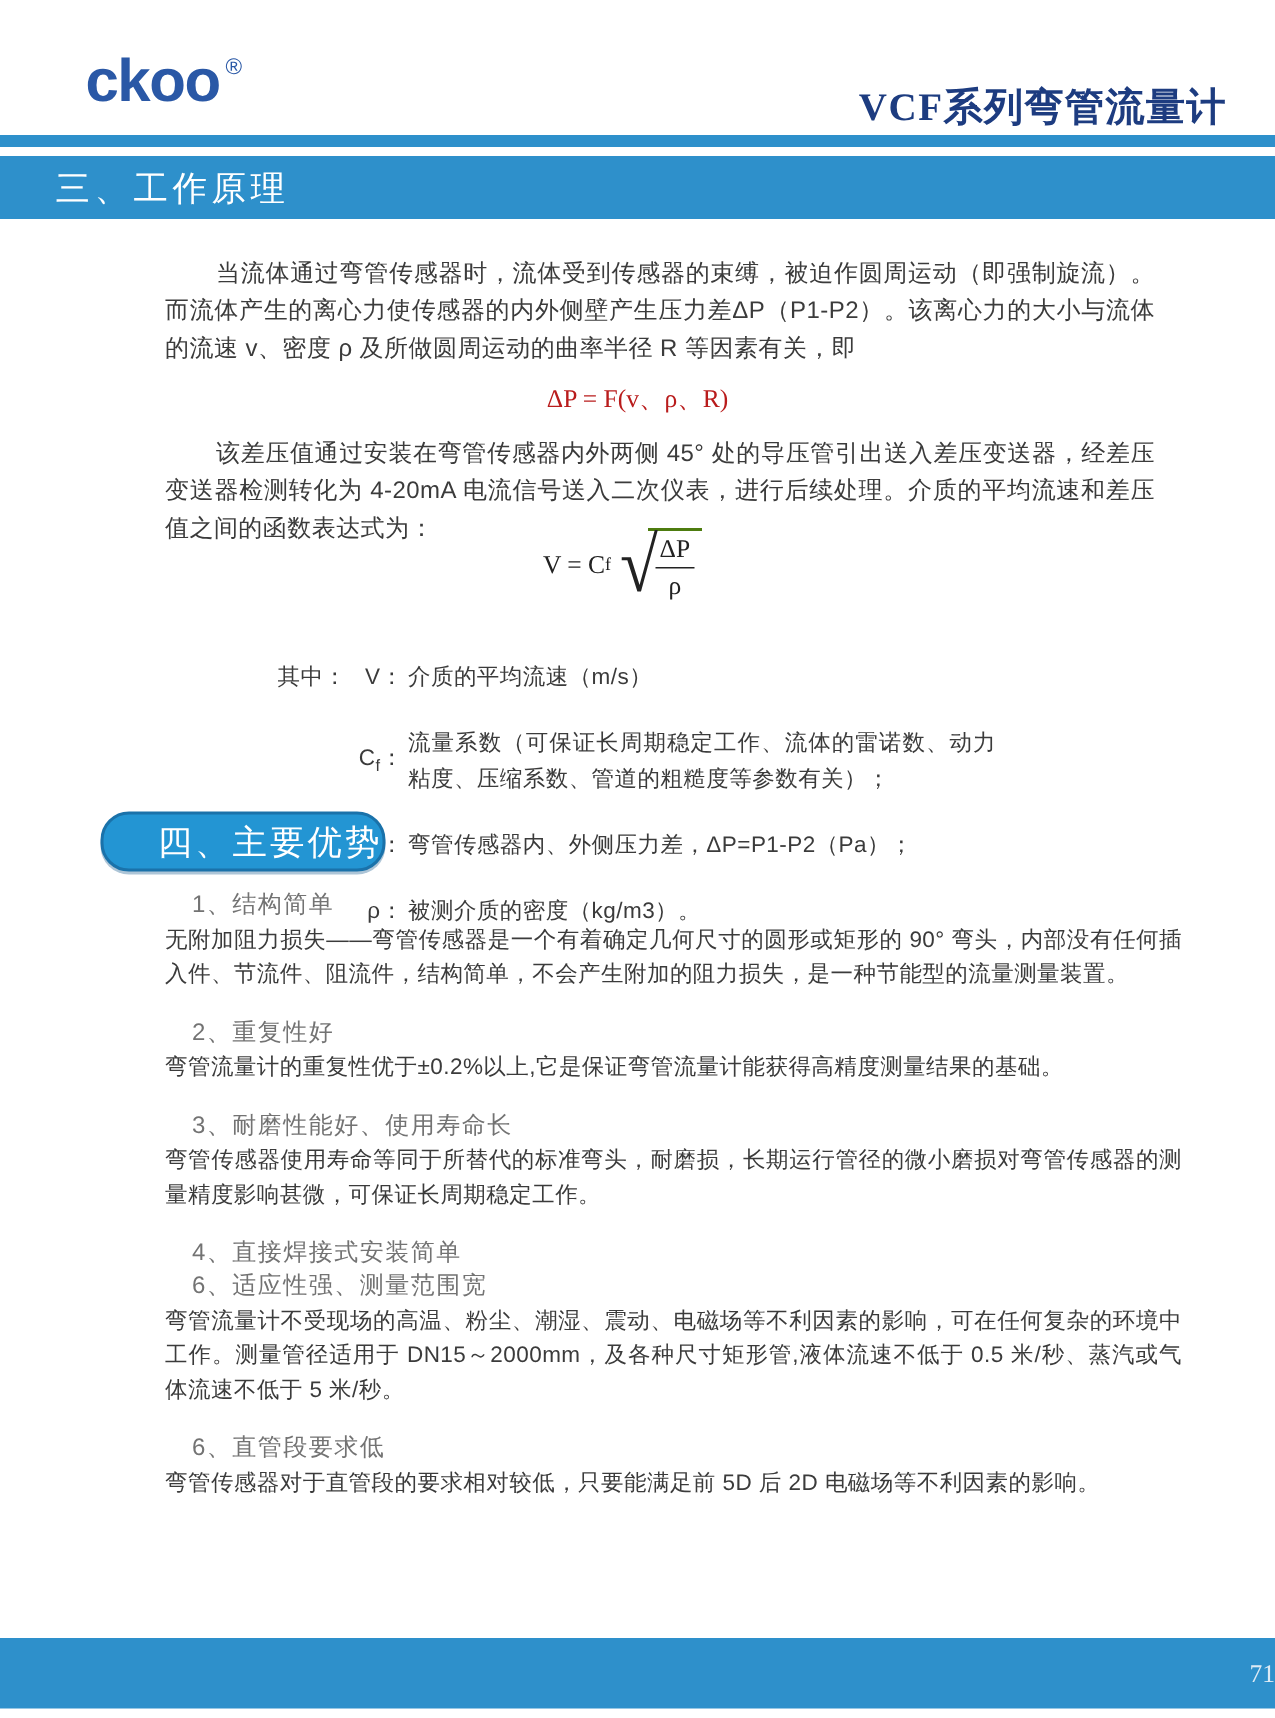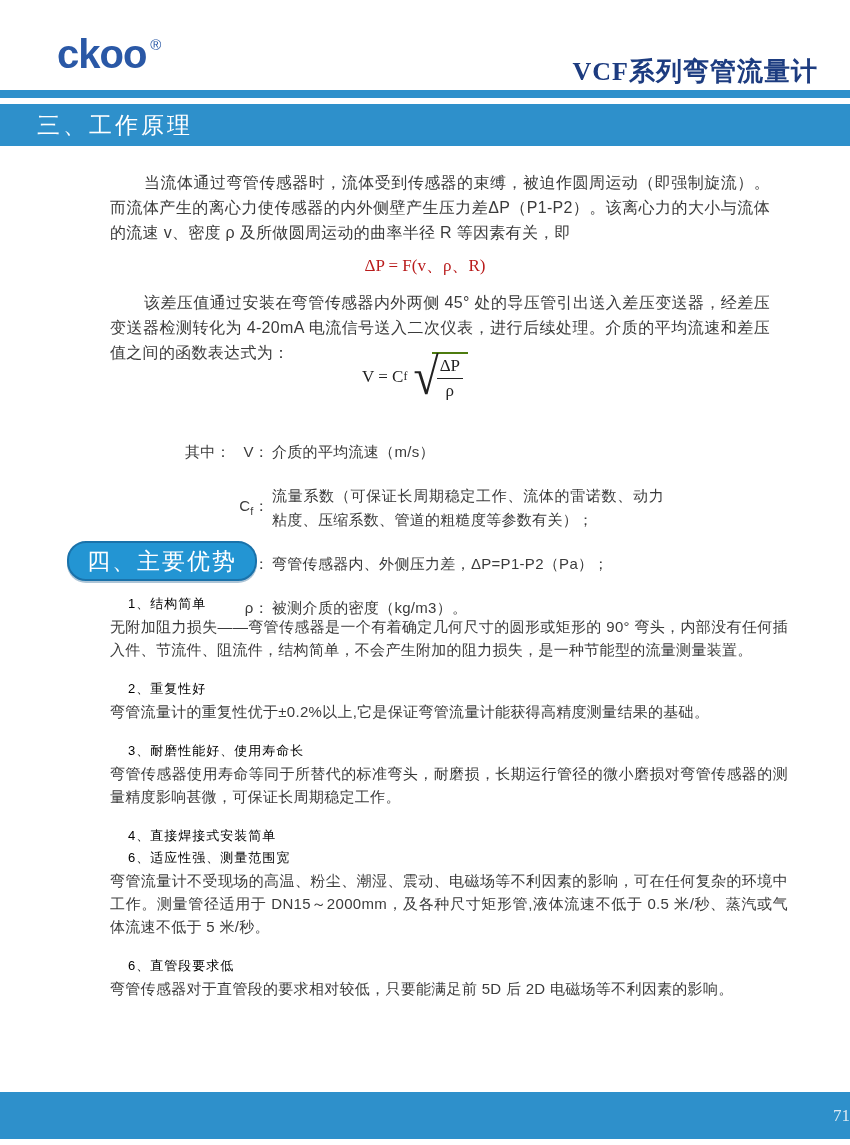--- a/index.html
+++ b/index.html
@@ -47,25 +47,25 @@
   .defs{position:absolute;left:185px;top:420px;color:var(--text-dark);}
   .def-row{display:flex;align-items:center;font-size:15px;line-height:24px;letter-spacing:0.3px;margin-top:20px;}
   .def-prefix{width:48px;flex:none;}
   .def-term{min-width:36px;flex:none;text-align:right;white-space:nowrap;margin-right:3px;}
   .def-term sub{font-size:11px;}
   .def-desc{max-width:392px;text-align:justify;}
 
   
   .badge{position:absolute;left:67px;top:541px;width:190px;height:40px;
         background:var(--badge-blue);border:2px solid var(--badge-border);border-radius:19px;
-        display:flex;align-items:center;justify-content:center;
+        display:flex;align-items:center;justify-content:flex-end;
         box-shadow:0 2px 0 rgba(20,90,140,0.35);}
   .badge-title{color:#ffffff;font-size:23px;letter-spacing:2px;}
   .advantages{position:absolute;left:110px;top:593px;width:678px;}
-  .adv-heading{font-size:13px;line-height:22px;color:#000000;margin:0 0 0 18px;letter-spacing:1px;}
+  .adv-heading{font-size:16px;line-height:22px;color:#737373;margin:0 0 0 18px;letter-spacing:1px;}
   .adv-body{font-size:15px;line-height:23px;color:var(--text-dark);margin:0 0 17px;
         text-align:justify;letter-spacing:0.3px;}
 
   
   .footer{position:absolute;left:0;top:1092px;width:850px;height:47px;background:var(--bar-blue);
         display:flex;align-items:center;justify-content:flex-end;}
   .page-number{font-family:"Liberation Serif","DejaVu Serif",serif;font-size:17px;
         color:var(--footer-text);}
 </style>
 </head>

